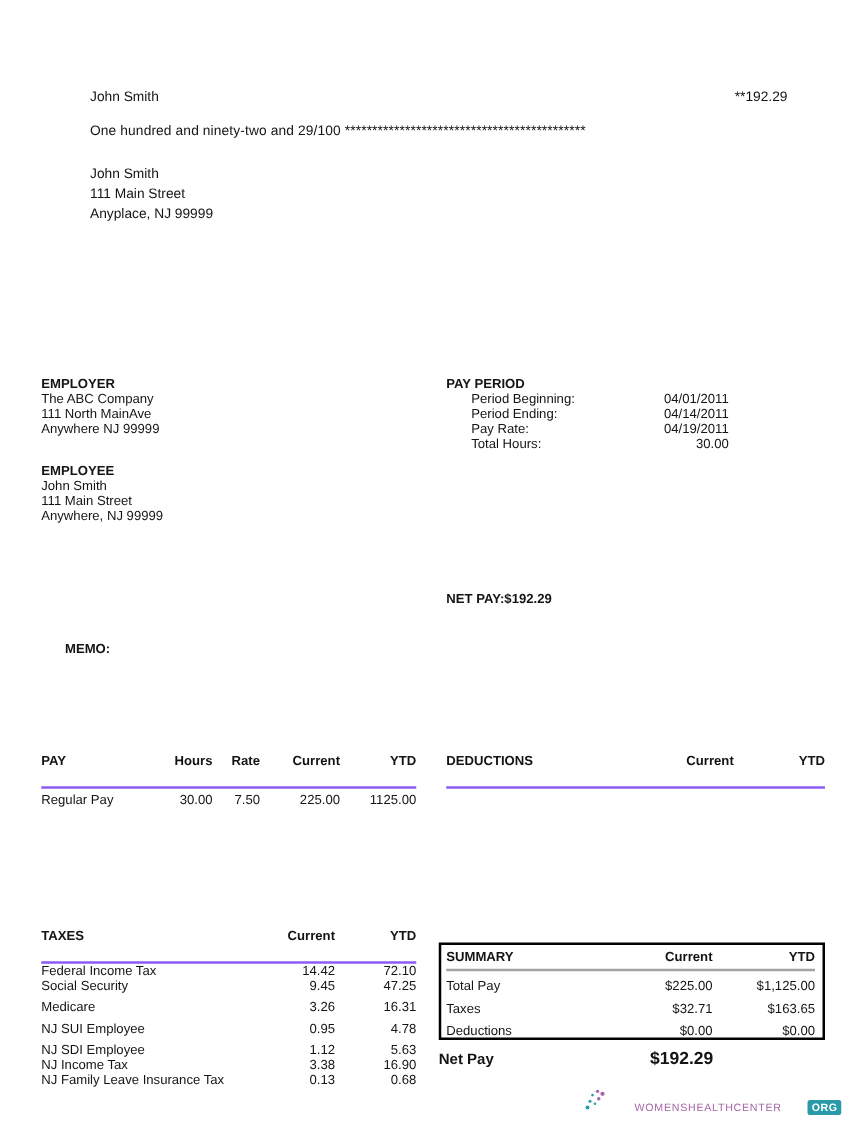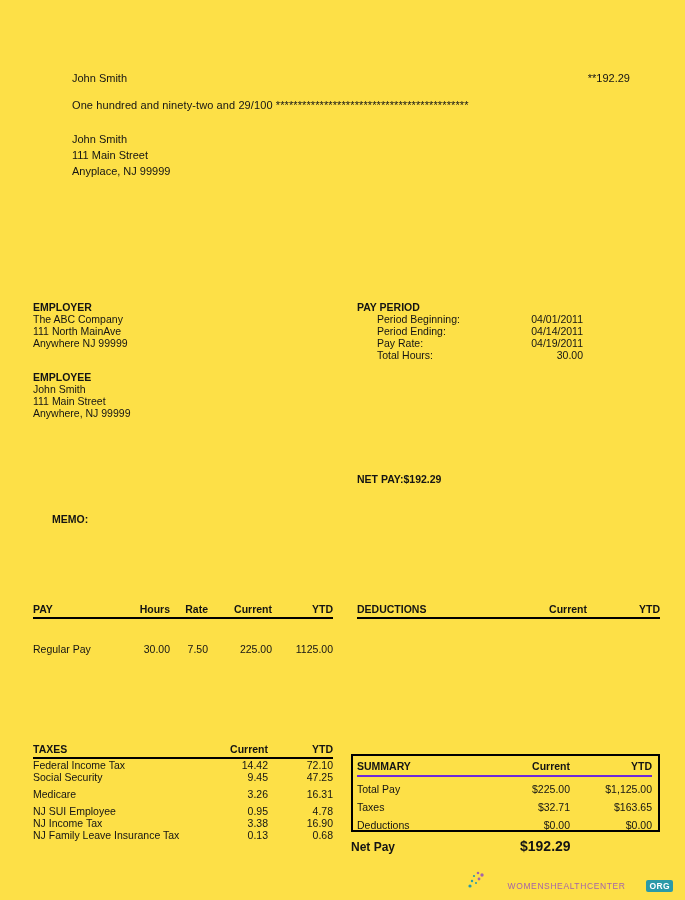--- a/index.html
+++ b/index.html
@@ -1,18 +1,18 @@
 <!DOCTYPE html>
 <html><head>
 <meta charset="utf-8">
 <style>
   html,body { margin:0; padding:0; background:#e8e8e8; }
   .page {
     position:relative; width:685px; height:900px; margin:0 auto;
-    background:#fde047; color:#141414;
+    background:#ffffff; color:#141414;
     font-family:"Liberation Sans", sans-serif; font-size:10.5px;
     overflow:hidden;
   }
   .abs { position:absolute; }
 
   
   .payee-row { top:72px; left:72px; width:558px; display:flex; justify-content:space-between; font-size:11px; }
   .amount-words { top:99px; left:72px; font-size:11px; letter-spacing:0.1px; }
   .payee-address { top:131px; left:72px; font-size:11px; line-height:16px; }
 
@@ -21,22 +21,22 @@
   .info-block .heading { font-weight:bold; }
   .employer-block { top:301px; left:33px; }
   .employee-block { top:371px; left:33px; }
   .pay-period-block { top:301px; left:357px; width:226px; }
   .pp-row { display:flex; justify-content:space-between;padding-left:20px; }
 
   .netpay-row { top:473px; left:357px; width:278px; display:flex; justify-content:flex-start; font-weight:bold; }
   .memo { top:513px; left:33px; font-weight:bold;padding-left:19px; }
 
   
-  .tbl-header { display:flex; font-weight:bold; border-bottom:2px solid #000000; padding-bottom:2px; }
-  .tbl-row { display:flex;margin-top:21px; }
+  .tbl-header { display:flex; font-weight:bold; border-bottom:2px solid #8b5cf6; padding-bottom:14px; }
+  .tbl-row { display:flex; }
 
   .pay-table { top:603px; left:33px; width:300px; }
   .pay-table .c-name { flex:1; text-align:left; }
   .pay-table .c-hours { width:52px; text-align:right; }
   .pay-table .c-rate { width:38px; text-align:right; }
   .pay-table .c-cur { width:64px; text-align:right; }
   .pay-table .c-ytd { width:61px; text-align:right; }
   .pay-table .tbl-row { padding-top:3px; }
 
   .ded-table { top:603px; left:357px; width:303px; }
@@ -51,21 +51,21 @@
   .tax-table .tbl-row { line-height:11px; margin-top:1px; }
   .tax-table .tbl-row.gap { margin-top:6px; }
   .tax-table .tbl-row:first-of-type { margin-top:3px; }
 
   
   .summary-box {
     top:754px; left:351px; width:309px; height:78px;
     border:2px solid #000; box-sizing:border-box;
     padding:4px 6px 0 4px;
   }
-  .summary-box .tbl-header { border-bottom:2px solid #6d28d9; padding-bottom:3px; }
+  .summary-box .tbl-header { border-bottom:2px solid #a3a3a3; padding-bottom:3px; }
   .summary-box .c-name { flex:1; text-align:left; }
   .summary-box .c-cur { width:100px; text-align:right; }
   .summary-box .c-ytd { width:82px; text-align:right; }
   .summary-box .tbl-row { margin-top:7px; line-height:11px; }
 
   .netpay-final { top:840px; left:351px; width:309px; height:20px; }
   .netpay-final .label { font-size:12px; font-weight:bold; }
   .netpay-final .value { position:absolute; left:169px; top:-2px; font-size:14px; font-weight:bold; }
 
   
@@ -177,20 +177,25 @@
     </div>
     <div class="tbl-row gap">
       <span class="c-name">Medicare</span>
       <span class="c-cur">3.26</span>
       <span class="c-ytd">16.31</span>
     </div>
     <div class="tbl-row gap">
       <span class="c-name">NJ SUI Employee</span>
       <span class="c-cur">0.95</span>
       <span class="c-ytd">4.78</span>
+    </div>
+    <div class="tbl-row gap">
+      <span class="c-name">NJ SDI Employee</span>
+      <span class="c-cur">1.12</span>
+      <span class="c-ytd">5.63</span>
     </div>
     <div class="tbl-row">
       <span class="c-name">NJ Income Tax</span>
       <span class="c-cur">3.38</span>
       <span class="c-ytd">16.90</span>
     </div>
     <div class="tbl-row">
       <span class="c-name">NJ Family Leave Insurance Tax</span>
       <span class="c-cur">0.13</span>
       <span class="c-ytd">0.68</span>

